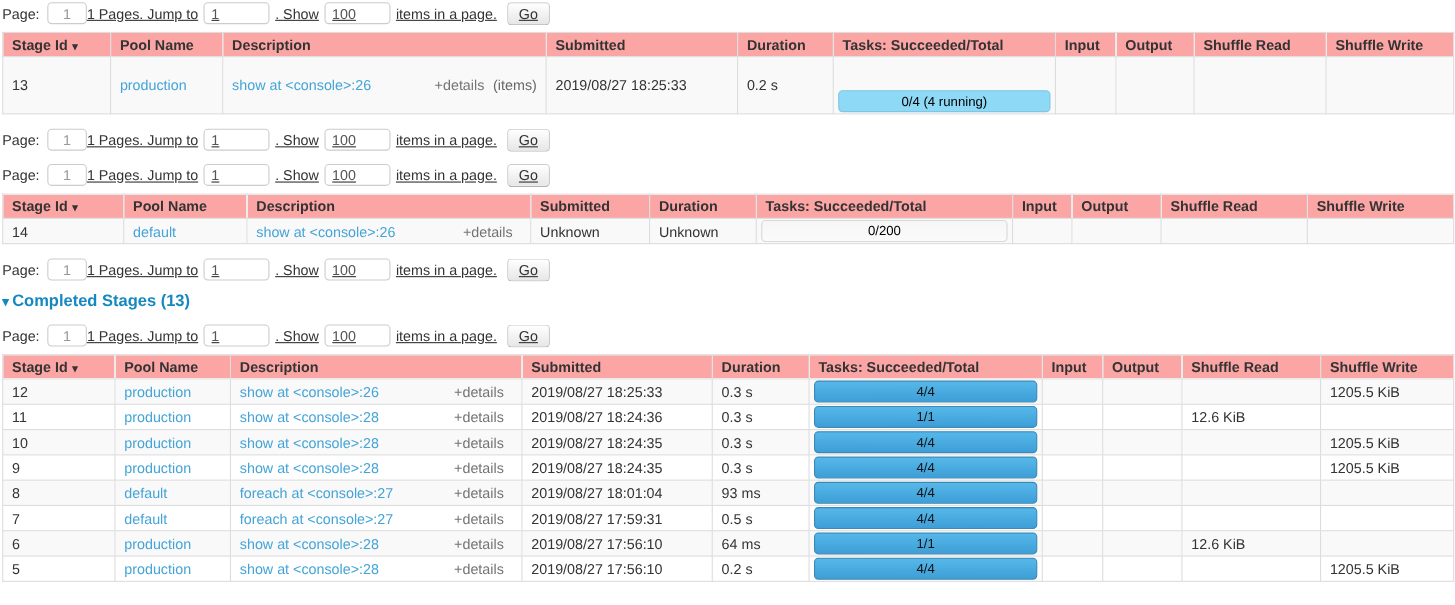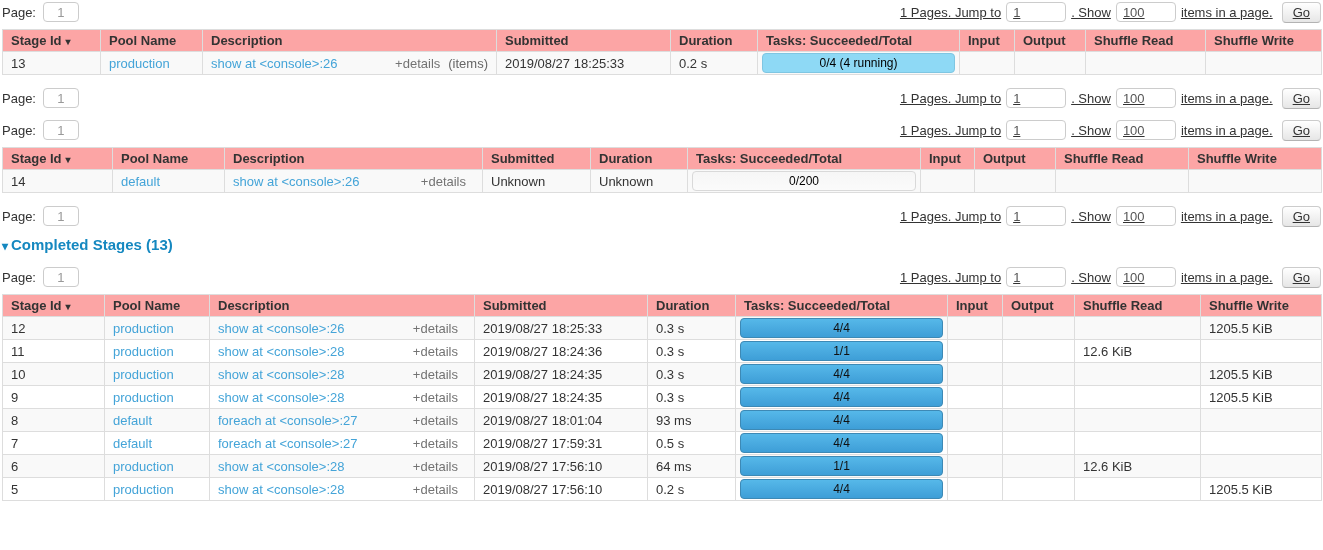--- a/index.html
+++ b/index.html
@@ -12,22 +12,22 @@
 
   
   h4.section{
     font-size:15px;font-weight:bold;color:#1588c0;
     margin:2px 0 12px 0;cursor:pointer;line-height:16px;
   }
   h4.section .caret{font-size:12px;margin-right:3px;}
 
   
   .pagerow{
-    display:flex;justify-content:space-between;align-items:center;
-    height:22px;margin:0 0 6px 0;gap:45px;
+    display:flex;align-items:center;
+    height:22px;margin:0 0 6px 0;
   }
   .pagerow.bottom{margin:12px 0 10px 0;}
   .pager-left{display:flex;align-items:center;}
   .pager-left input{
     width:30px;height:16px;margin-left:7px;
     border:1px solid #ccc;border-radius:4px;
     text-align:center;color:#999;font-size:13px;padding:1px 2px;
     font-family:"Liberation Sans",sans-serif;
   }
   .pager-right{display:flex;align-items:center;gap:5px;color:#333;text-decoration:underline;}
@@ -58,21 +58,21 @@
   .desc-inner{display:flex;justify-content:space-between;align-items:center;}
   .details{color:#737373;cursor:pointer;}
   .kill{color:#666;margin-left:8px;cursor:pointer;}
 
   
   td.bar-cell{padding:1px 4px;}
   .progress{
     height:18px;border-radius:4px;text-align:center;
     font-size:12px;line-height:18px;color:#000;
   }
-  .progress.bar-running{background:#8ed9f5;border:1px solid #7fc6e2;}
+  .progress.bar-running{background:#8ed9f5;border:1px solid #7fc6e2;margin-top:29px;}
   .progress.bar-empty{background:linear-gradient(#f6f6f6,#fbfbfb);border:1px solid #d9d9d9;}
   .progress.bar-done{
     background:linear-gradient(#56b8e9,#3e9ed7);
     border:1px solid #3d89b5;color:#111;
   }
 </style>
 </head>
 <body>
 
 <div class="wrap">

